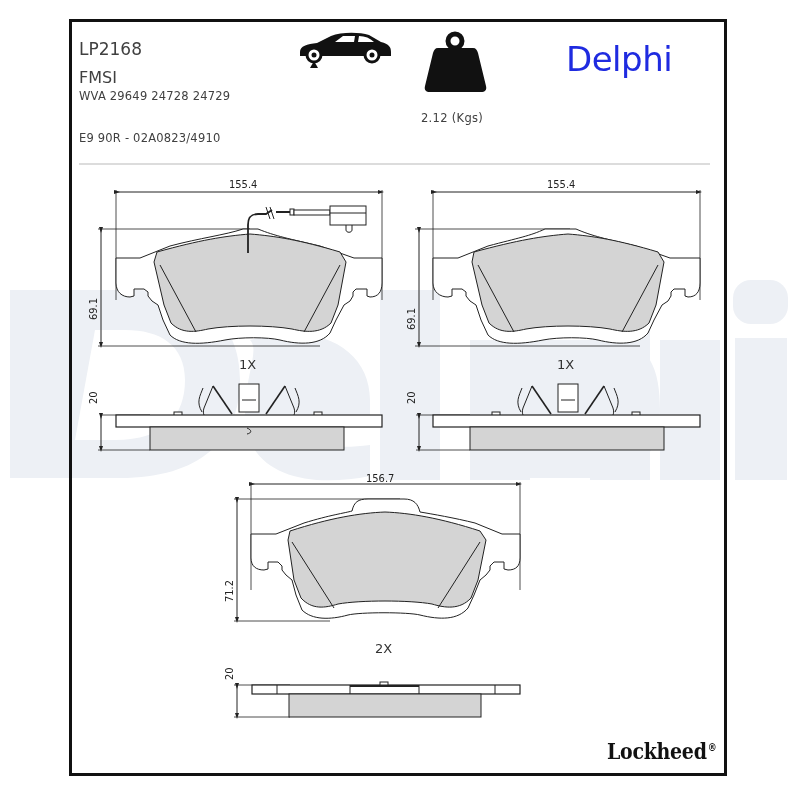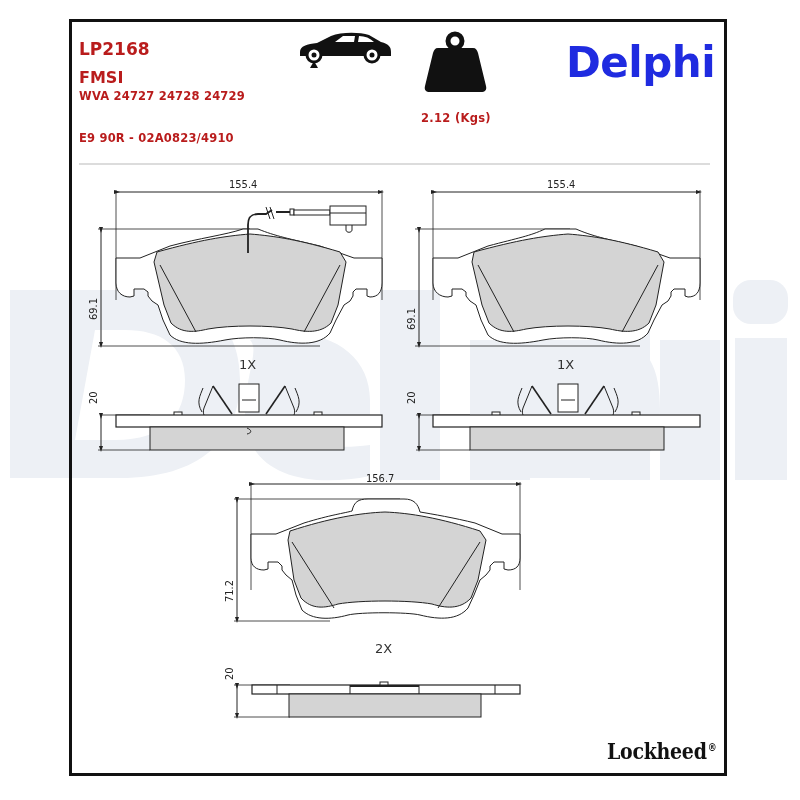--- a/index.html
+++ b/index.html
@@ -1,28 +1,28 @@
 <!DOCTYPE html>
 <html><head>
 <meta charset="utf-8">
 <style>
   html, body { margin:0; padding:0; background:#ffffff; }
   body { width:800px; height:800px; position:relative; overflow:hidden;
          font-family:"DejaVu Sans", sans-serif; }
   .watermark { position:absolute; left:0; top:0; width:800px; height:800px; z-index:0; }
   .frame { position:absolute; left:69px; top:19px; width:652px; height:751px;
            border:3px solid #111; z-index:1; }
-  .info { position:absolute; z-index:2; font-weight:bold; color:#b91c1c; }
+  .info { position:absolute; z-index:2; font-weight:normal; color:#404040; }
   .part-no { left:79px; top:39px; font-size:17px; }
   .fmsi { left:79px; top:68px; font-size:16px; }
   .wva { left:79px; top:89px; font-size:11.5px; letter-spacing:0.2px; }
   .approval { left:79px; top:131px; font-size:11.5px; letter-spacing:0.2px;text-align:center; }
   .weight-label { left:421px; top:96px; font-size:11.5px; letter-spacing:0.3px;margin-top:15px; }
-  .brand { position:absolute; left:566px; top:42px; z-index:2; font-weight:bold;
-           font-size:42px; color:#1f2be0; font-family:"DejaVu Sans", sans-serif;
+  .brand { position:absolute; left:566px; top:42px; z-index:2; font-weight:normal;
+           font-size:34px; color:#1f2be0; font-family:"DejaVu Sans", sans-serif;
            letter-spacing:-0.5px; transform:scaleX(1.0); line-height:1; }
   .lockheed { position:absolute; left:607px; top:740px; z-index:2; font-family:"DejaVu Serif", serif;
               font-weight:bold; font-size:19px; color:#111; letter-spacing:-0.3px; transform:scaleY(1.15); }
   .lockheed sup { font-size:9px; font-family:"DejaVu Sans", sans-serif; margin-left:1px; }
   .divider { position:absolute; left:79px; top:163px; width:631px; height:2px; background:#dcdcdc; z-index:2; }
   .icon { position:absolute; z-index:2; }
   .drawing { position:absolute; left:0; top:0; width:800px; height:800px; z-index:2; }
   .dimtxt { font-family:"DejaVu Sans Condensed","DejaVu Sans", sans-serif; font-size:11px; fill:#222; }
   .qtytxt { font-family:"DejaVu Sans", sans-serif; font-size:13px; fill:#333; }
 </style>
@@ -45,21 +45,21 @@
 
     <rect x="733" y="280" width="55" height="44" rx="18"></rect>
     <rect x="735" y="338" width="52" height="142"></rect>
   </g>
 </svg>
 
 <div class="frame"></div>
 
 <div class="info part-no">LP2168</div>
 <div class="info fmsi">FMSI</div>
-<div class="info wva">WVA 24727 24728 24729</div>
+<div class="info wva">WVA 29649 24728 24729</div>
 <div class="info approval">E9 90R - 02A0823/4910</div>
 <div class="info weight-label">2.12 (Kgs)</div>
 <div class="brand">Delphi</div>
 <div class="lockheed"><span>Lockheed</span><sup>®</sup></div>
 
 <svg class="icon" style="left:297px;top:30px;" width="96" height="40" viewBox="0 0 96 40">
   <path d="M3 22 C3 16 10 14 20 13 L34 6 C44 2 62 2 72 5 L84 12 C92 14 94 17 94 22 L94 26 H3 Z" fill="#111"></path>
   <path d="M38 12 L46 6 H58 L57 12 Z M61 12 L62 6 C68 6 73 8 77 12 Z" fill="#fff"></path>
   <circle cx="17" cy="25" r="7" fill="#fff" stroke="#111" stroke-width="3"></circle>
   <circle cx="75" cy="25" r="7" fill="#fff" stroke="#111" stroke-width="3"></circle>

